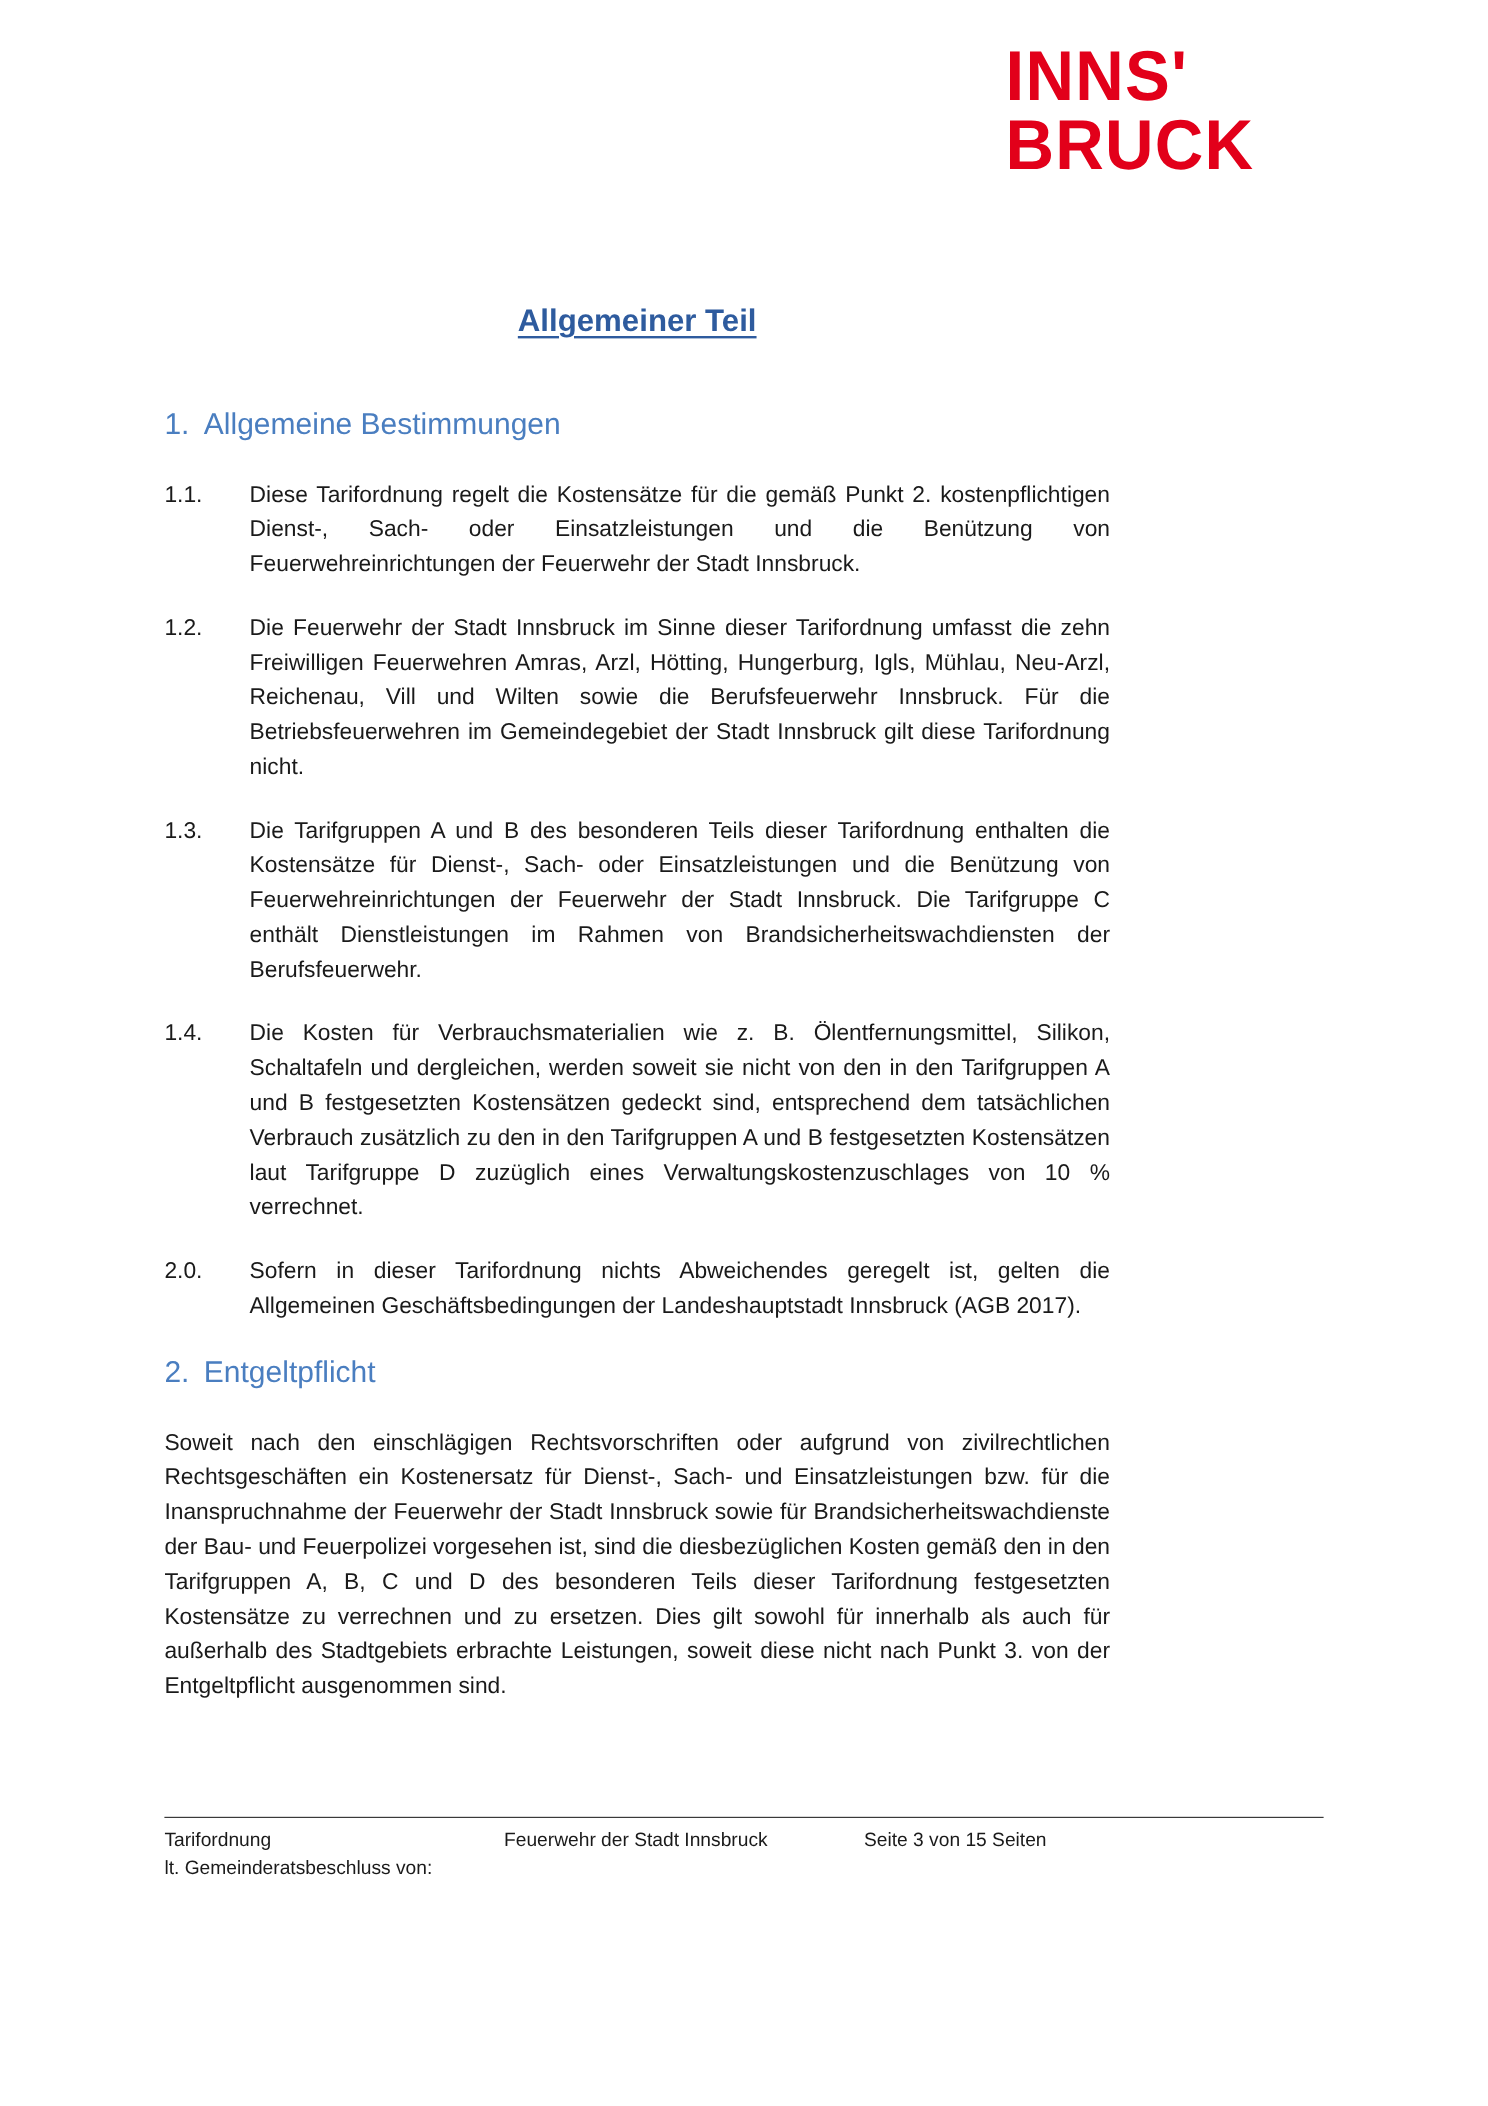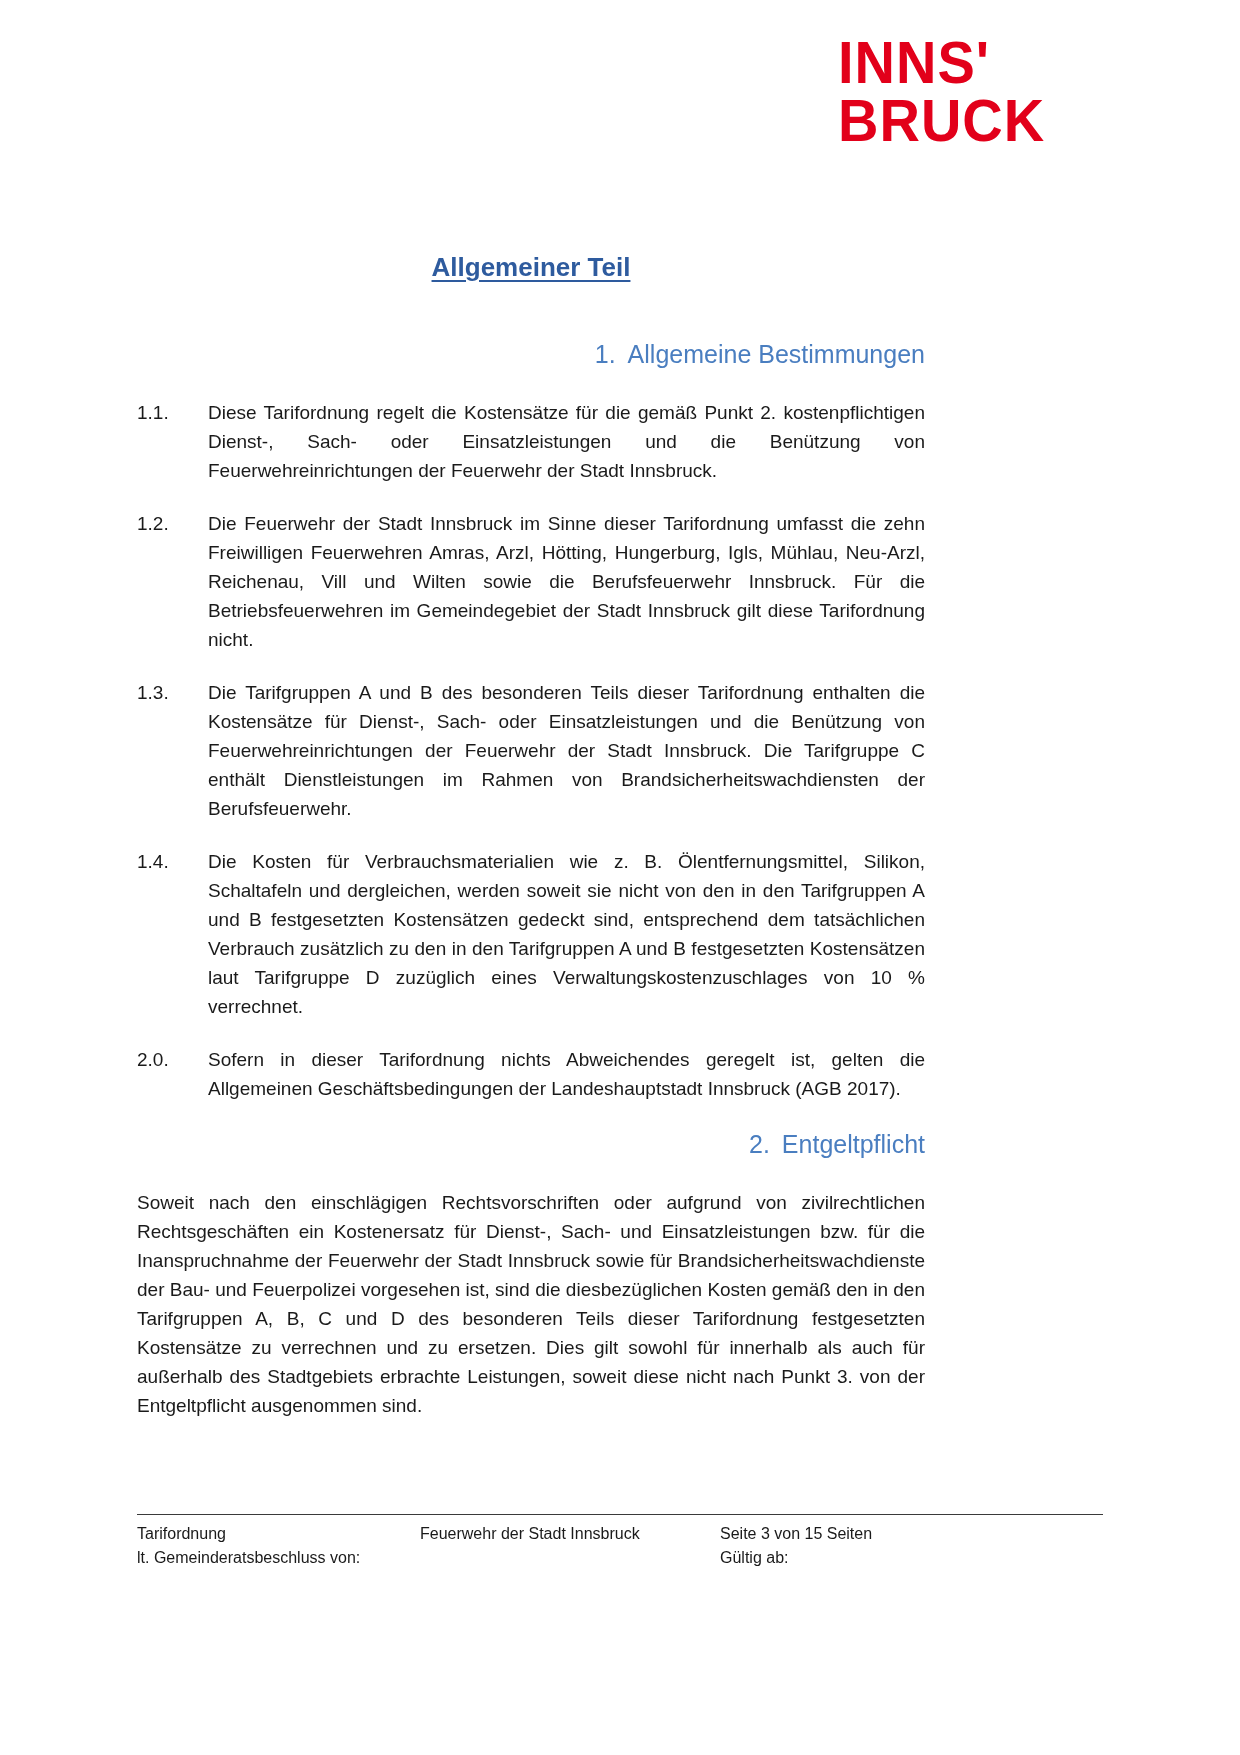--- a/index.html
+++ b/index.html
@@ -46,21 +46,21 @@
     text-align: center;
     text-decoration: underline;
     text-decoration-thickness: 2px;
     text-underline-offset: 4px;
   }
   .section-heading {
     font-size: 25px;
     line-height: 27px;
     font-weight: normal;
     color: #4a7ec0;
-    text-align: right;
+    text-align: left;
     margin: 58px 0 30px 0;
   }
   .section-heading .sec-num { margin-right: 12px; }
   .section-heading.second { margin: 28px 0 30px 0; }
   .item {
     display: flex;
     font-size: 19px;
     line-height: 29px;
     margin: 0 0 24px 0;
     gap: 16px;
@@ -152,17 +152,16 @@
   <div class="footer">
     <div class="f-left">
       <div>Tarifordnung</div>
       <div>lt. Gemeinderatsbeschluss von:</div>
     </div>
     <div class="f-center">
       <div>Feuerwehr der Stadt Innsbruck</div>
     </div>
     <div class="f-right">
       <div>Seite 3 von 15 Seiten</div>
-      <div>Gültig ab:</div>
     </div>
   </div>
 
 </div>
 
 </body></html>

